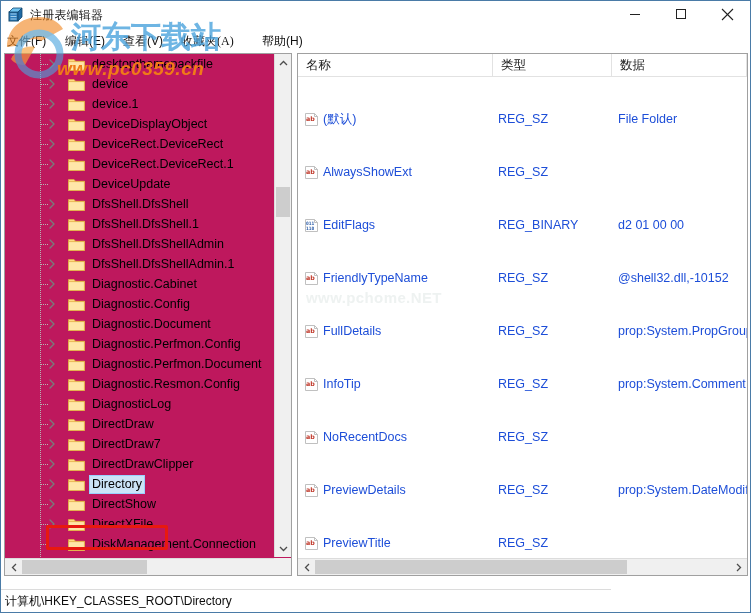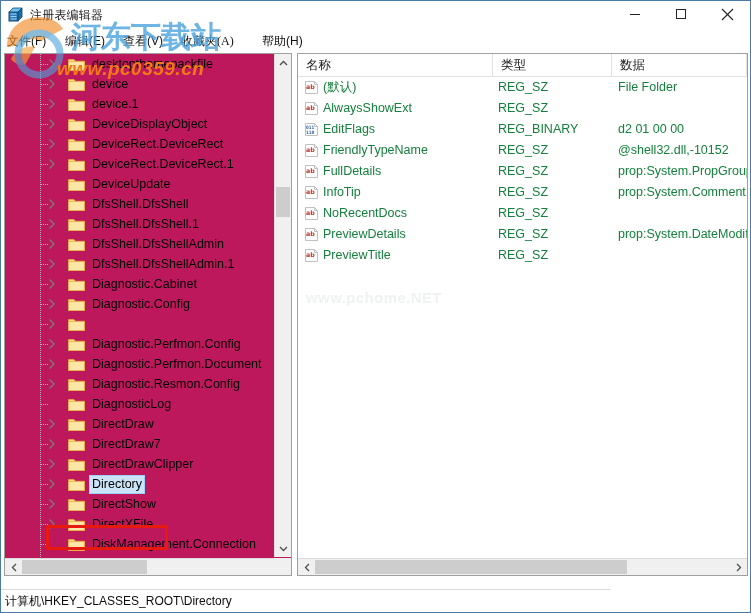--- a/index.html
+++ b/index.html
@@ -236,21 +236,22 @@
     position: absolute;
     left: 0; top: 23px;
     width: 449px; height: 480px;
     overflow: hidden;
   }
   .list-row {
     position: relative;
     height: 21px;
     white-space: nowrap;
     font-size: 12.5px;
-    color: #15803d;
+    color: #1d4ed8;
+    margin-top: 32px;
   }
   .list-row .vicon {
     position: absolute;
     left: 6px; top: 3px;
     width: 15px; height: 15px;
   }
   .list-row .vname {
     position: absolute;
     left: 25px; top: 2px;
     height: 17px; line-height: 17px;
@@ -523,20 +524,21 @@
         <div class="tree-row">
           <span class="guide"></span>
           <span class="stub"></span>
           <span class="chev"><svg width="12" height="12" viewBox="0 0 12 12">
               <path d="M4 2 L8 6 L4 10" fill="none" stroke="#7a7a7a" stroke-width="1.4" stroke-linecap="round" stroke-linejoin="round"></path>
             </svg></span>
           <span class="folder"><svg width="17" height="14" viewBox="0 0 17 14">
               <path d="M0.5 2.5 h5.5 l1.6 1.8 h8.9 v9.2 h-16 Z" fill="#ffd983" stroke="#e0a93b" stroke-width="0.8"></path>
               <path d="M0.5 4.6 h15.9 v8.9 h-15.9 Z" fill="#ffe6a8" stroke="#e0a93b" stroke-width="0.7"></path>
             </svg></span>
+          <span class="label">Diagnostic.Document</span>
         </div>
         <div class="tree-row">
           <span class="guide"></span>
           <span class="stub"></span>
           <span class="chev"><svg width="12" height="12" viewBox="0 0 12 12">
               <path d="M4 2 L8 6 L4 10" fill="none" stroke="#7a7a7a" stroke-width="1.4" stroke-linecap="round" stroke-linejoin="round"></path>
             </svg></span>
           <span class="folder"><svg width="17" height="14" viewBox="0 0 17 14">
               <path d="M0.5 2.5 h5.5 l1.6 1.8 h8.9 v9.2 h-16 Z" fill="#ffd983" stroke="#e0a93b" stroke-width="0.8"></path>
               <path d="M0.5 4.6 h15.9 v8.9 h-15.9 Z" fill="#ffe6a8" stroke="#e0a93b" stroke-width="0.7"></path>

